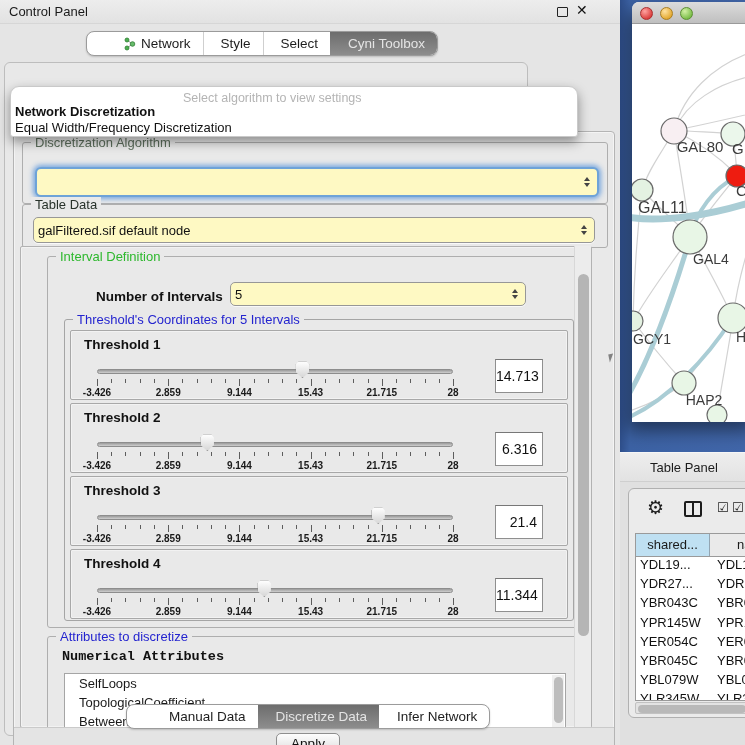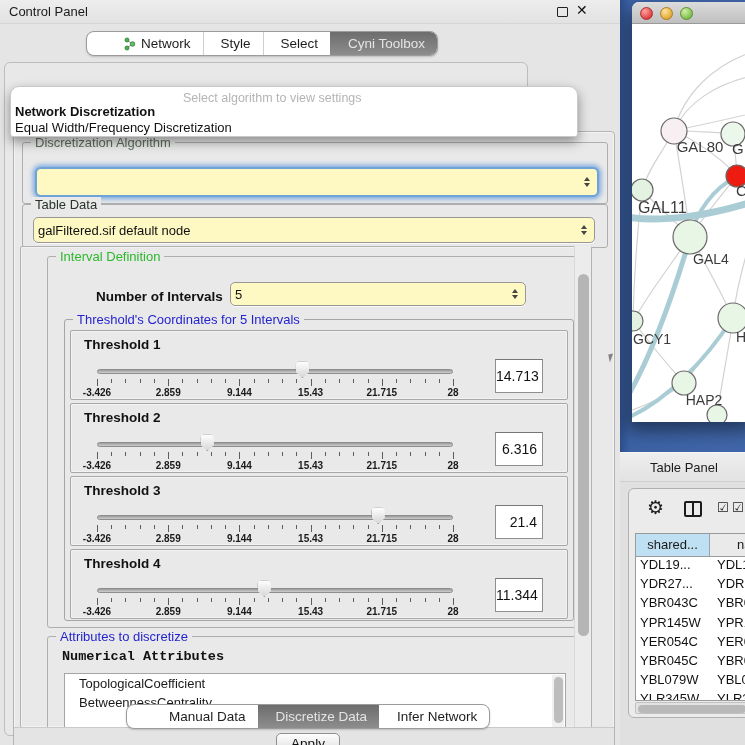--- a/index.html
+++ b/index.html
@@ -369,20 +369,21 @@
   </div>
 </div>
             </div>
           </div>
 
           <div class="groupbox" style="left:26px; top:389px; width:534px; height:120px;">
             <span class="group-title t-blue">Attributes to discretize</span>
             <span style="position:absolute; left:14px; top:12px; font-size:13.5px; font-weight:bold; color:#111;font-family:Liberation Mono, monospace;">Numerical Attributes</span>
             <div class="attr-list">
               <ul id="attr-items">
+                  <li>SelfLoops</li>
                   <li>TopologicalCoefficient</li>
                   <li>BetweennessCentrality</li>
                 </ul>
               <div class="attr-scroll">
                   <div class="attr-thumb"></div>
                 </div>
             </div>
           </div>
 
         </div>

